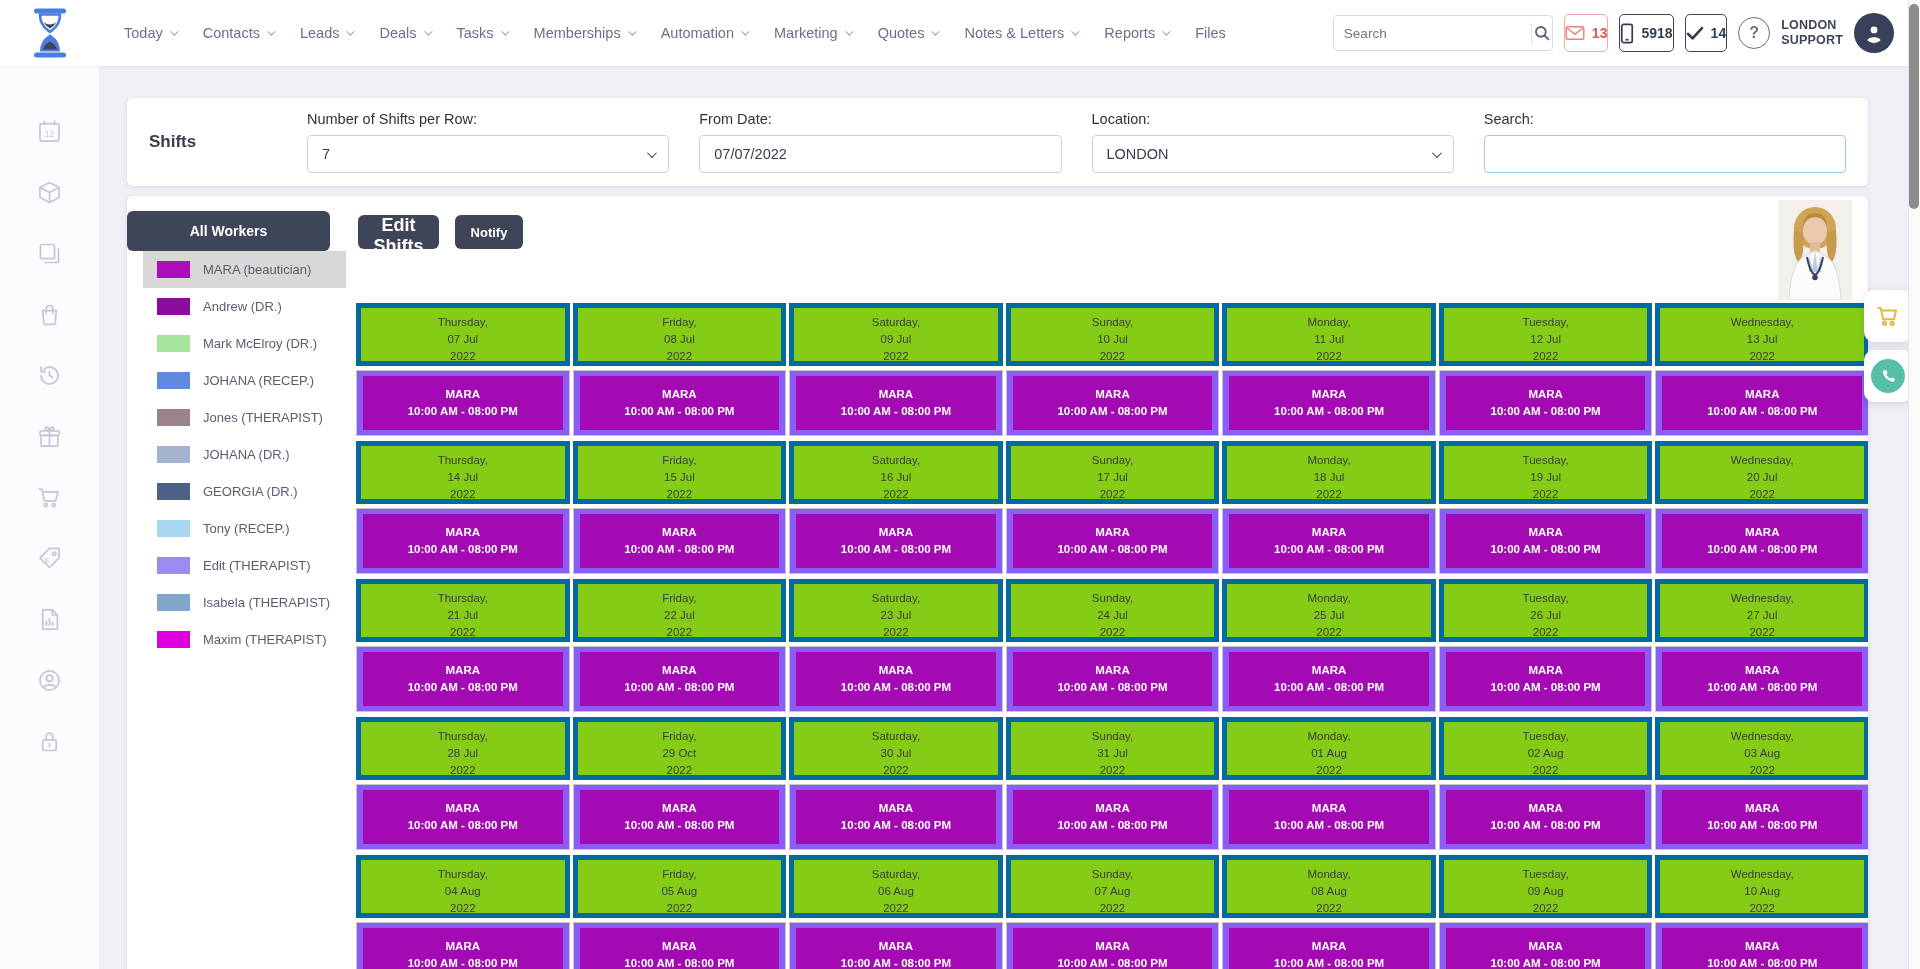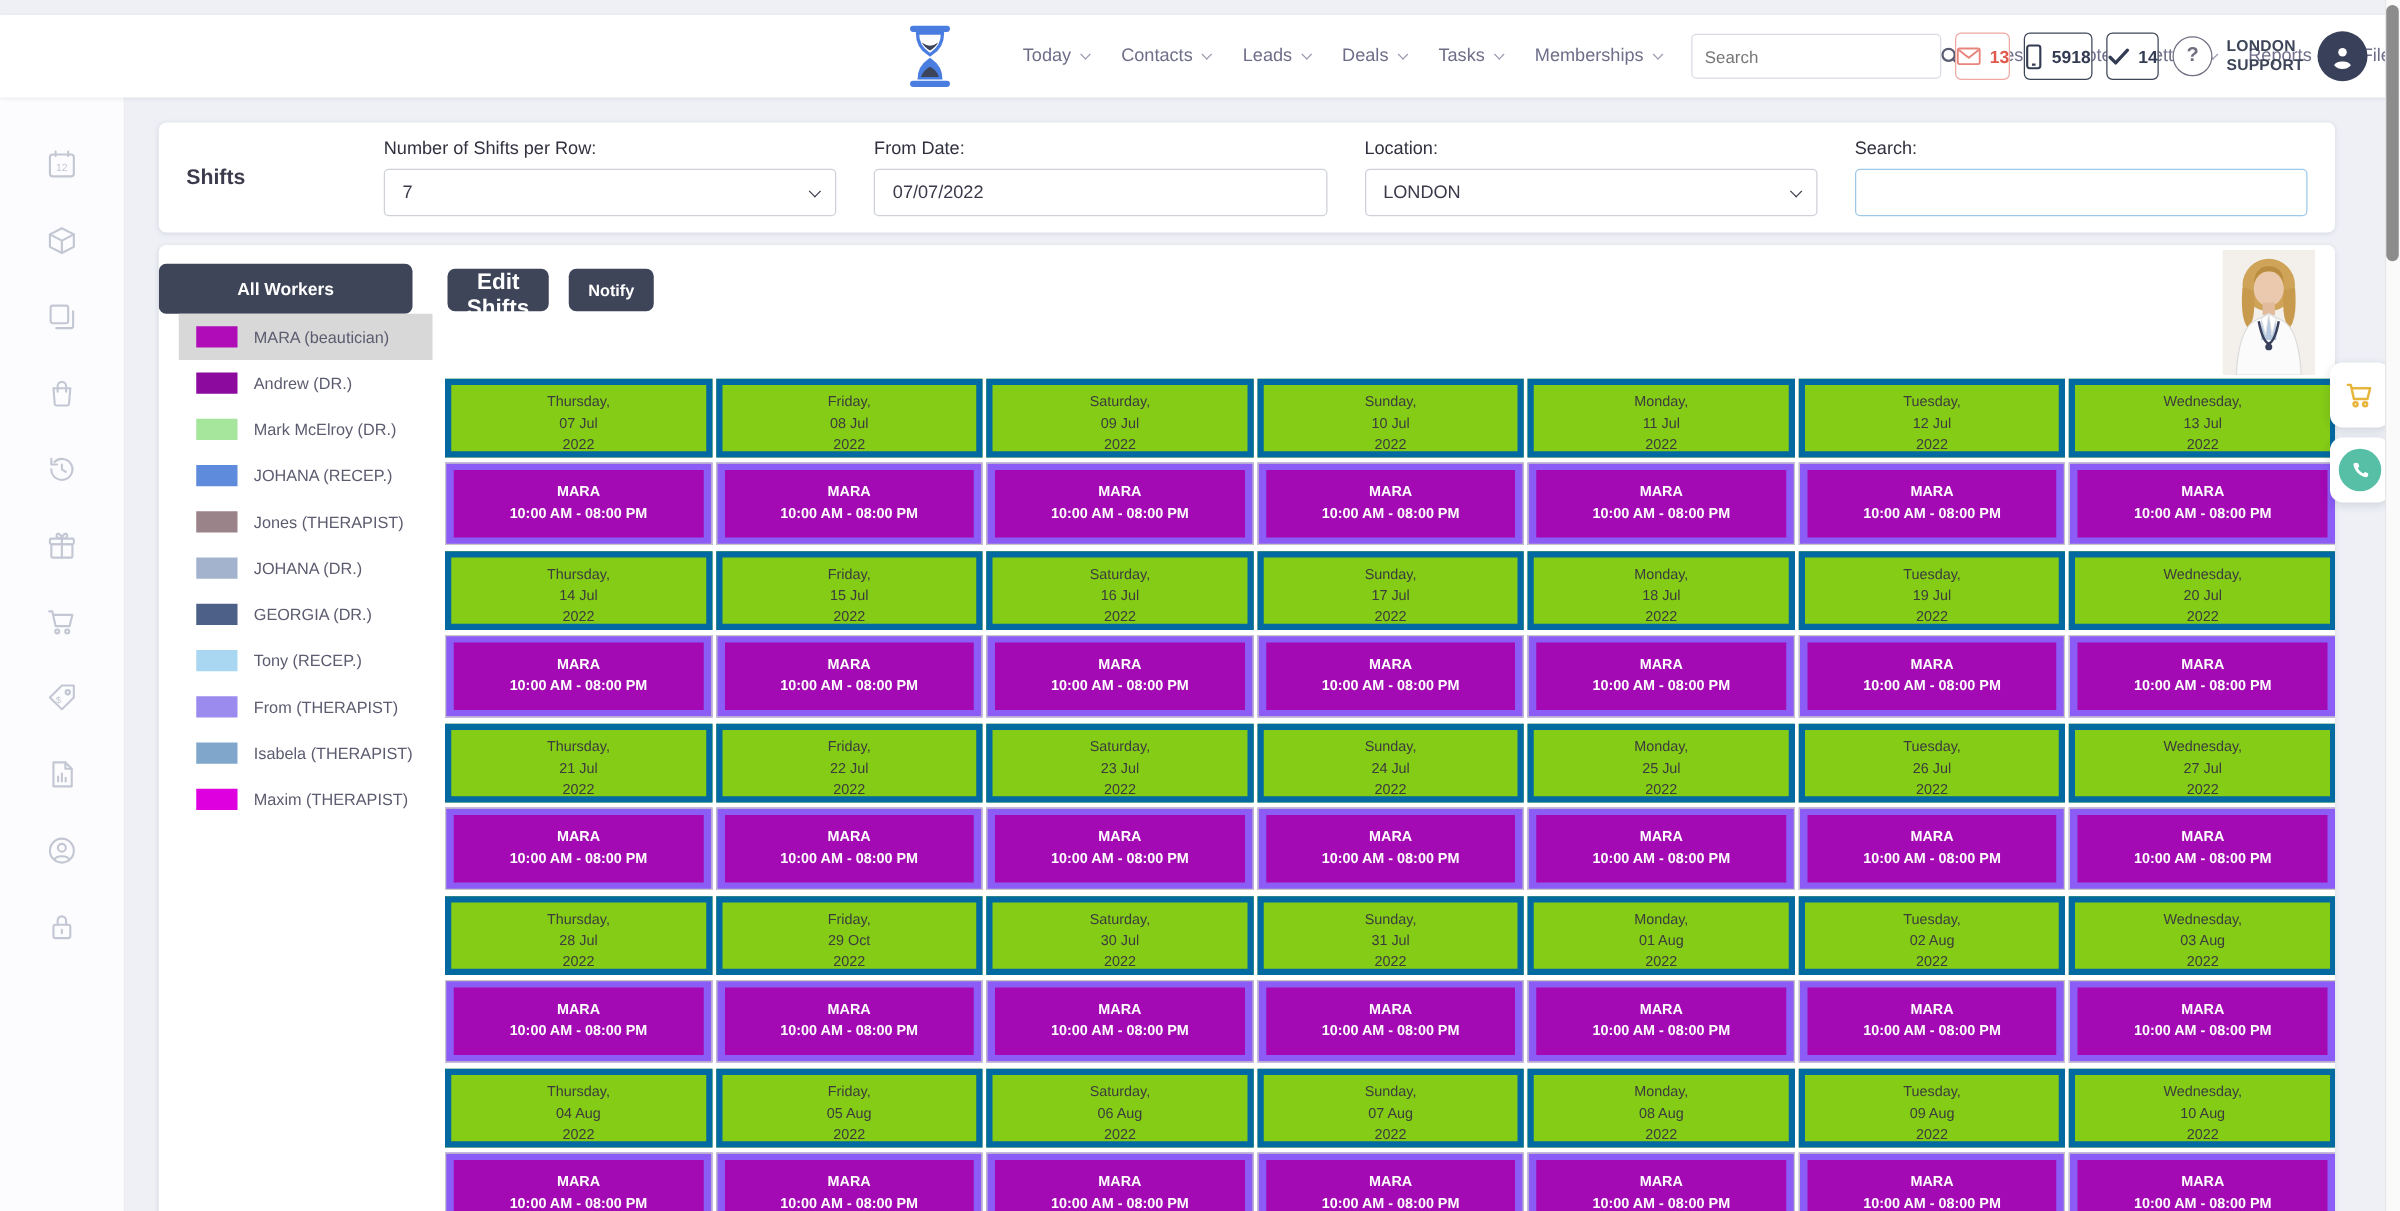--- a/index.html
+++ b/index.html
@@ -6,31 +6,31 @@
   html,body { width:1920px; height:969px; }
   body {
     font-family: "Liberation Sans", sans-serif;
     background:#eef0f6;
     position:relative;
     overflow:hidden;
     color:#3b3b4d;
   }
   
   .navbar {
-    position:absolute; top:12px; left:0; width:1920px; height:66px;
+    position:absolute; top:0; left:0; width:1920px; height:66px;
     background:#ffffff; z-index:40;
     box-shadow:0 1px 3px rgba(40,40,70,.08);
-    display:flex; align-items:center;justify-content:flex-end;
+    display:flex; align-items:center;
   }
   .logo { margin-left:30px; width:46px; height:54px; display:flex; align-items:center; }
   .nav-menu { display:flex; align-items:center; gap:27px; margin-left:48px; }
   .nav-item { display:flex; align-items:center; gap:7px; cursor:pointer; color:#6e6e8a; font-size:14.5px; white-space:nowrap; }
   .chev { display:inline-block; width:6px; height:6px; border-right:1.5px solid #9a9ab0; border-bottom:1.5px solid #9a9ab0; transform:rotate(45deg) translateY(-2px); }
   .nav-right { position:absolute; right:26px; top:0; height:66px; display:flex; align-items:center; gap:11px; }
-  .searchbox { width:200px; height:36px; border:1px solid #d9dbe3; border-radius:4px; display:flex; align-items:center; background:#fff;margin-left:48px; }
+  .searchbox { width:220px; height:36px; border:1px solid #d9dbe3; border-radius:4px; display:flex; align-items:center; background:#fff;margin-left:48px; }
   .searchbox input { flex:1; border:0; outline:none; padding:0 10px; font-size:13.5px; color:#555; font-family:inherit; background:transparent; }
   .searchbox .sdiv { width:1px; height:22px; background:#e3e3ea; }
   .searchbox .sbtn { width:34px; height:34px; display:flex; align-items:center; justify-content:center; cursor:pointer; }
   .badge { height:38px; border-radius:5px; border:1px solid #3d4558; display:flex; align-items:center; gap:7px; padding:0 0; font-size:14px; font-weight:bold; color:#333c53; background:#fff; cursor:pointer; }
   .badge.mail { border-color:#efa9a1; color:#e2574c; }
   .help-circle { width:32px; height:32px; border-radius:50%; border:1.6px solid #6f6f80; color:#6f6f80; display:flex; align-items:center; justify-content:center; font-size:16px; font-weight:bold; cursor:pointer; background:#fff; }
   .account-name { font-size:12.5px; font-weight:bold; color:#3d4558; line-height:15px; letter-spacing:.2px; }
   .avatar { width:40px; height:40px; border-radius:50%; background:#39415a; display:flex; align-items:center; justify-content:center; cursor:pointer; }
   
   .rail {
@@ -309,21 +309,21 @@
       <div class="worker-row">
         <span class="swatch" style="background: rgb(77, 96, 136);"></span>
         <span class="worker-name">GEORGIA (DR.)</span>
       </div>
       <div class="worker-row">
         <span class="swatch" style="background: rgb(169, 215, 242);"></span>
         <span class="worker-name">Tony (RECEP.)</span>
       </div>
       <div class="worker-row">
         <span class="swatch" style="background: rgb(156, 139, 239);"></span>
-        <span class="worker-name">From (THERAPIST)</span>
+        <span class="worker-name">Edit (THERAPIST)</span>
       </div>
       <div class="worker-row">
         <span class="swatch" style="background: rgb(128, 167, 203);"></span>
         <span class="worker-name">Isabela (THERAPIST)</span>
       </div>
       <div class="worker-row">
         <span class="swatch" style="background: rgb(223, 0, 223);"></span>
         <span class="worker-name">Maxim (THERAPIST)</span>
       </div>
     </div>

